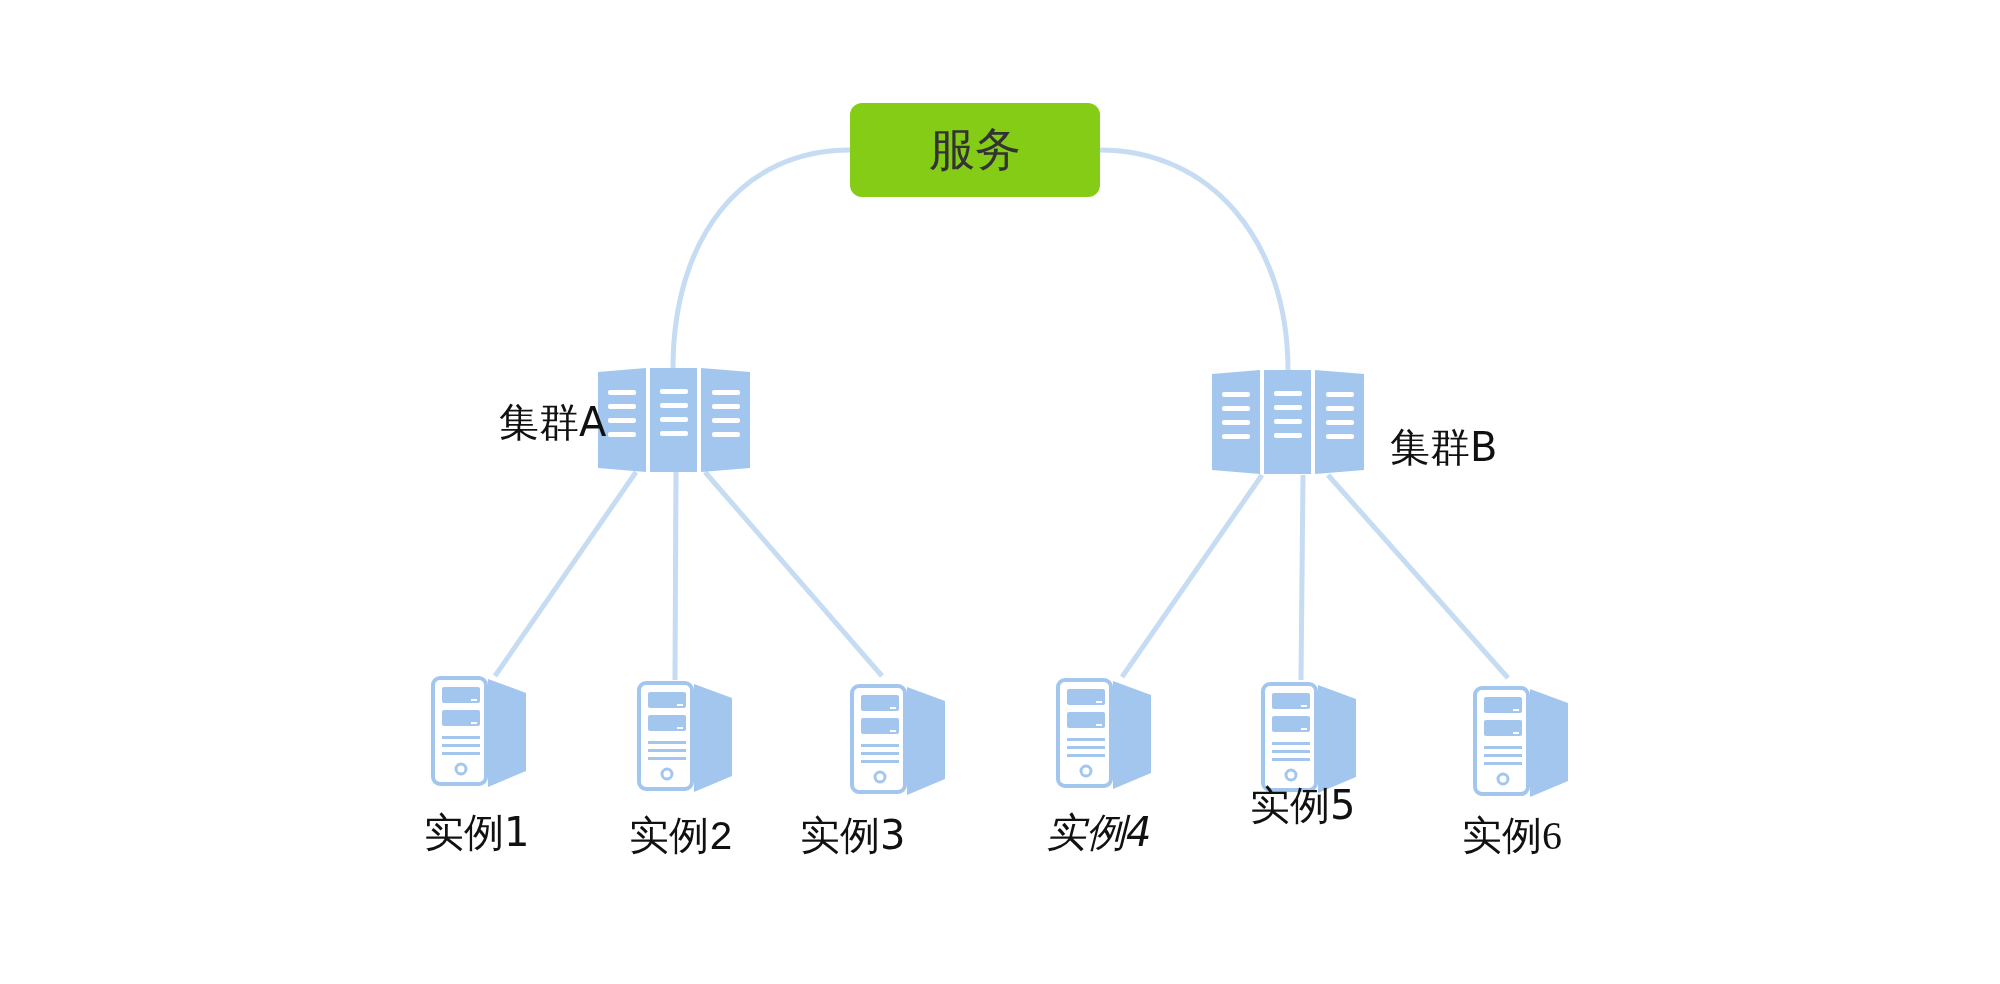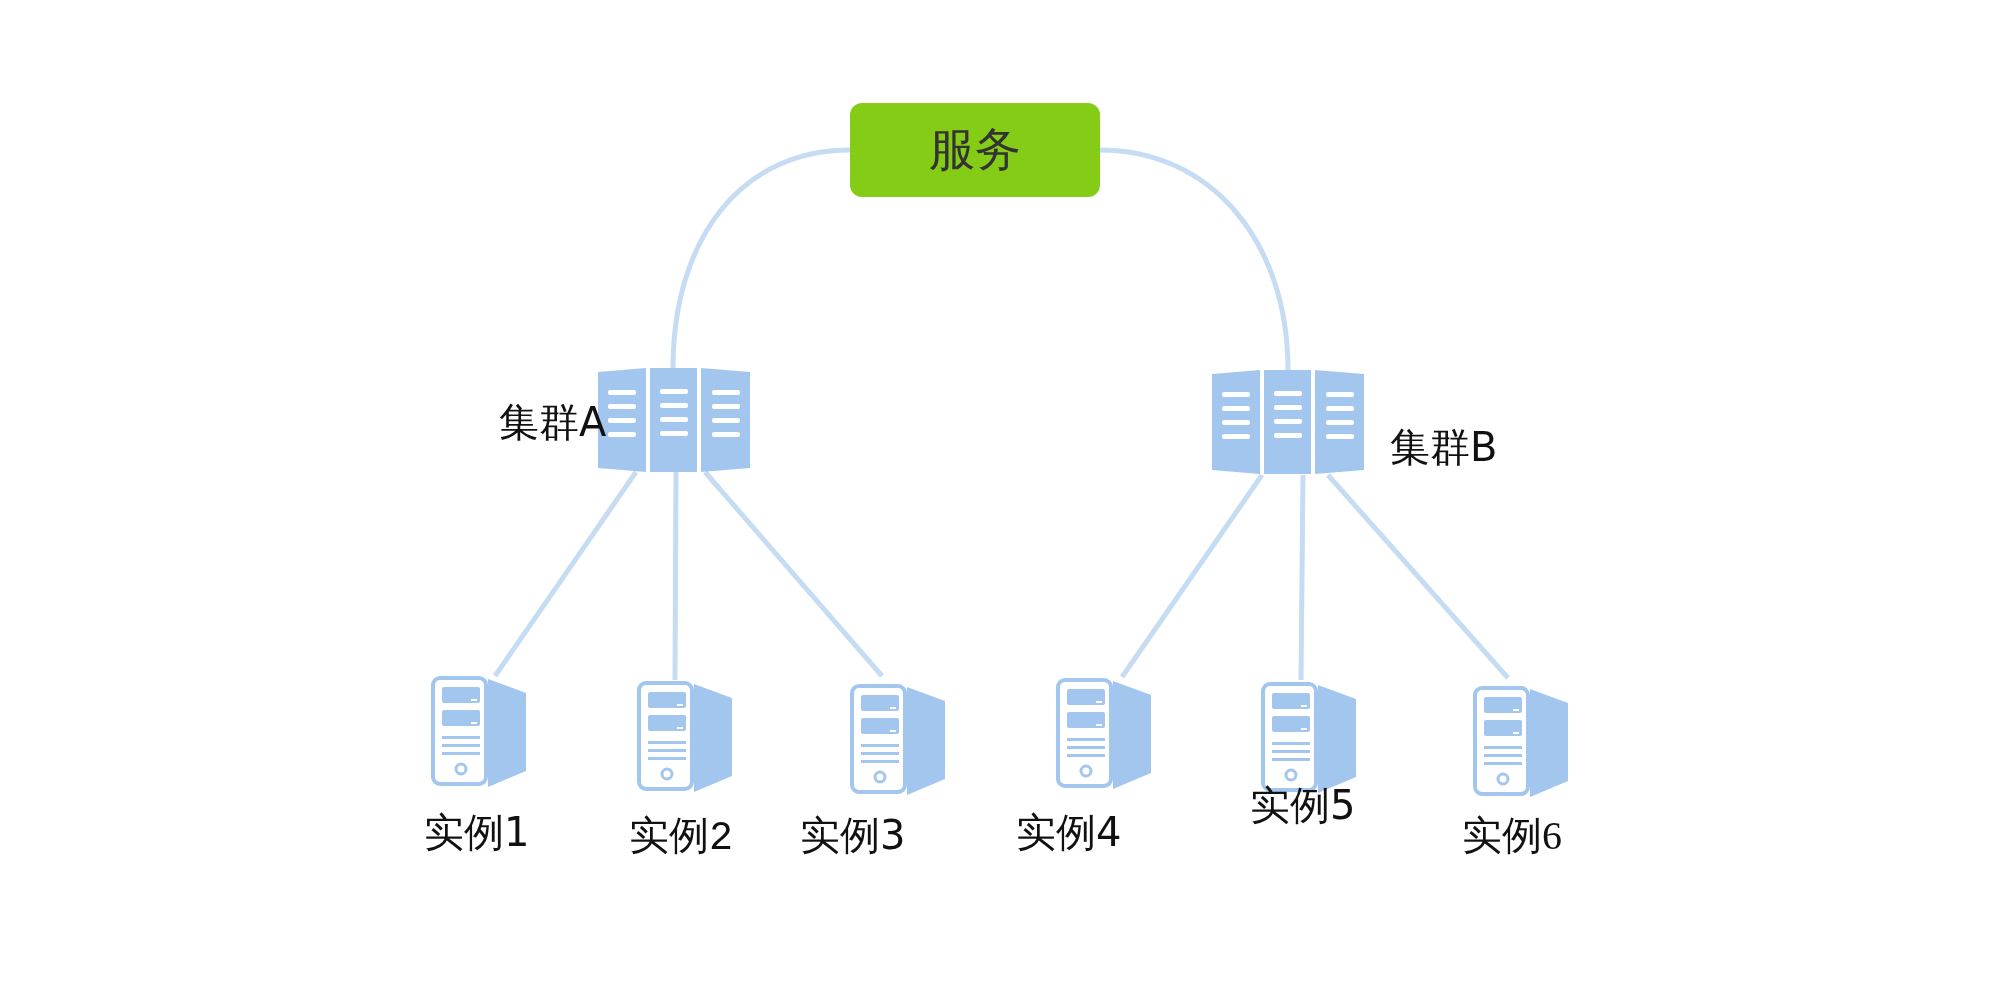--- a/index.html
+++ b/index.html
@@ -140,15 +140,15 @@
 <div class="service-box">
   <span>服务</span>
 </div>
 
 <div class="label" style="left:455px; top:395px;margin-left:44px;">集群A</div>
 <div class="label" style="left:1390px; top:420px;">集群B</div>
 
 <div class="label" style="left:424px; top:805px;text-align:right;">实例1</div>
 <div class="label" style="left:629px; top:808px;font-family:Liberation Mono, monospace;">实例2</div>
 <div class="label" style="left:800px; top:808px;">实例3</div>
-<div class="label" style="left:1016px; top:805px;">实例4</div>
+<div class="label" style="left:1046px; top:805px;font-style:italic;">实例4</div>
 <div class="label" style="left:1250px; top:778px;">实例5</div>
 <div class="label" style="left:1462px; top:808px;font-family:Liberation Serif, serif;">实例6</div>
 
 </body></html>

